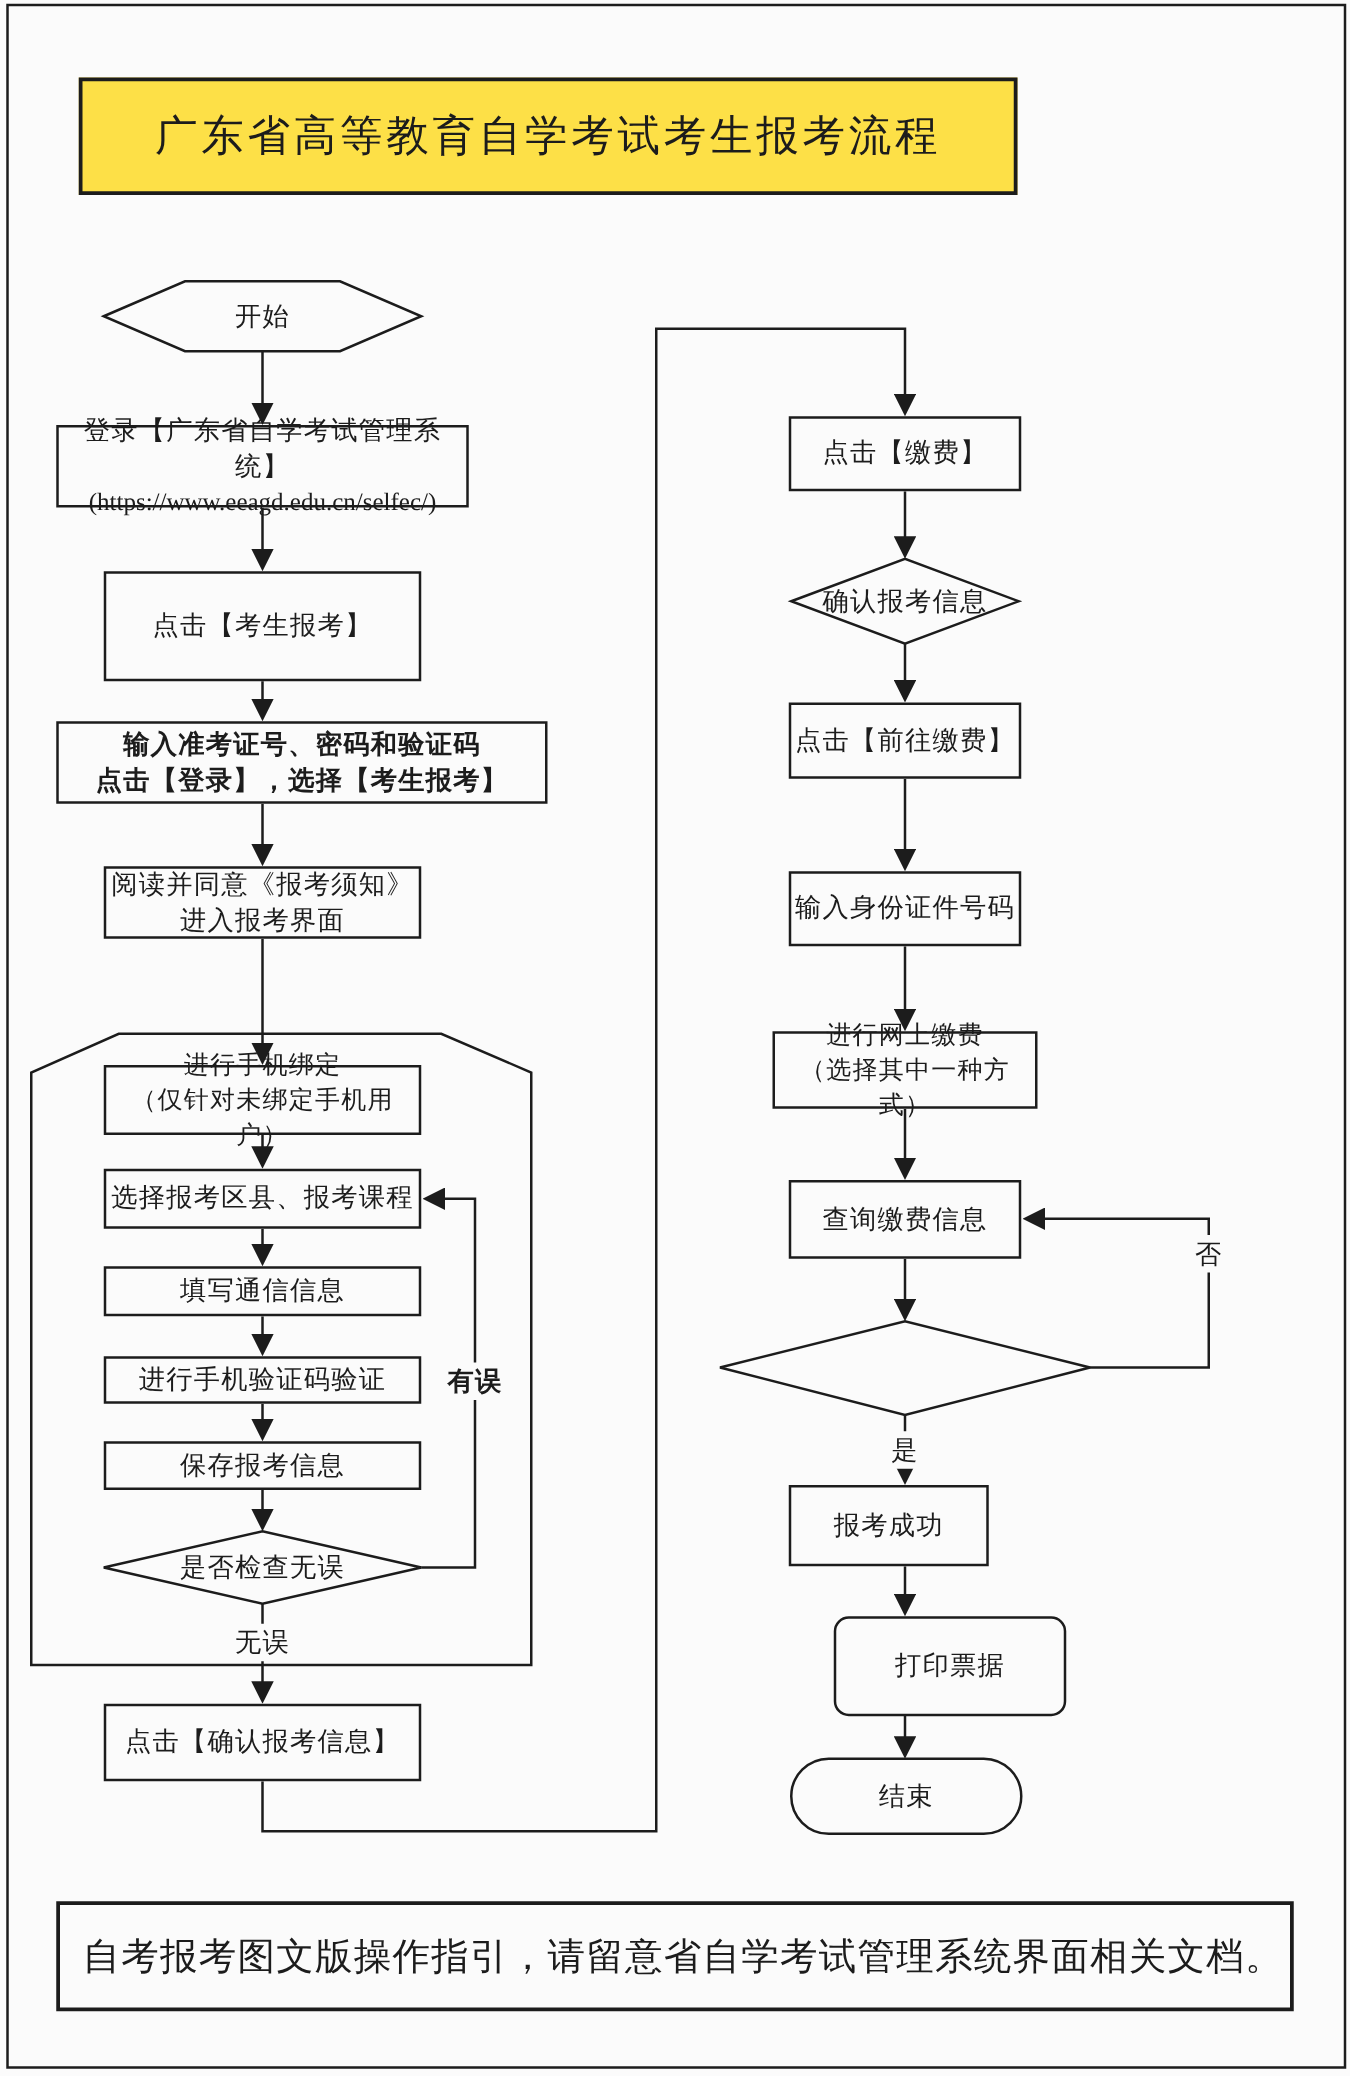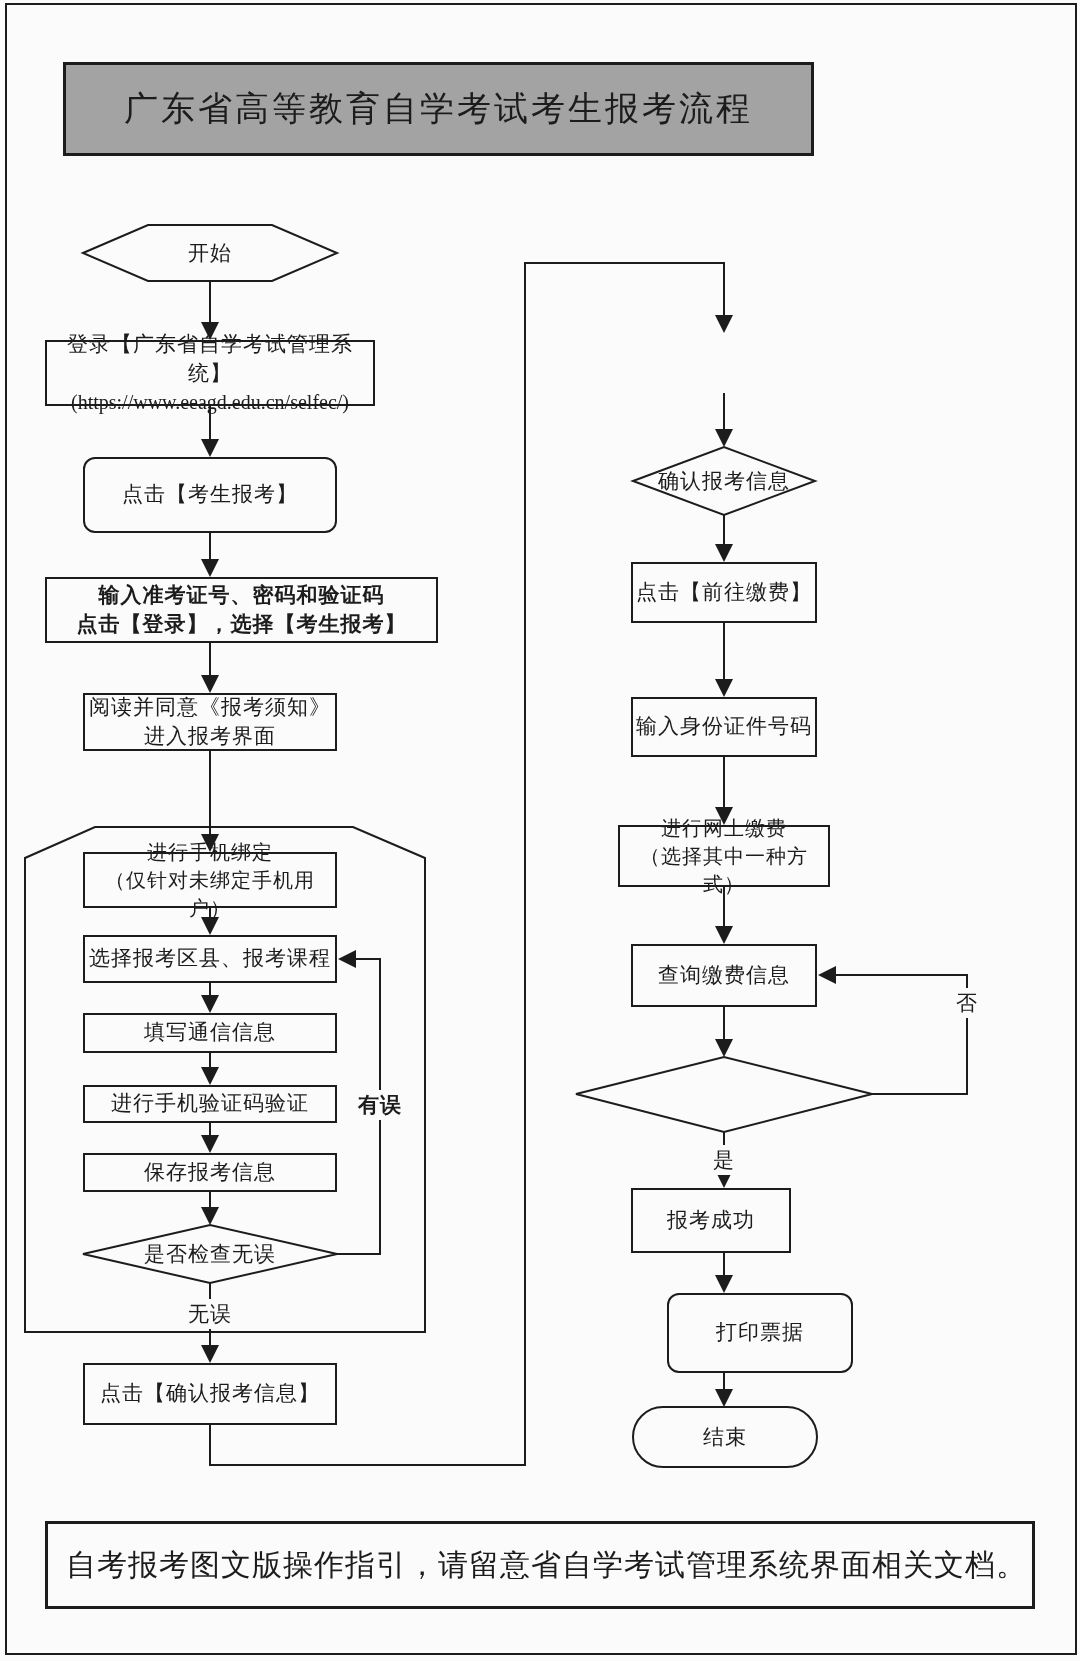--- a/index.html
+++ b/index.html
@@ -5,21 +5,21 @@
   html,body{margin:0;padding:0;background:#e8e8e8;}
   #canvas{
     position:relative;width:1080px;height:1661px;margin:0 auto;
     background:#fbfbfb;overflow:hidden;
     font-family:"Liberation Serif","DejaVu Serif",serif;
     color:#1c1c1c;
   }
   .page-border{position:absolute;left:5px;top:3px;width:1068px;height:1648px;border:2px solid #1c1c1c;}
   .titlebox{
     position:absolute;border:3px solid #1c1c1c;display:flex;align-items:center;justify-content:center;
-    font-size:34px;letter-spacing:3px;text-align:center;background:#a3a3a3;
+    font-size:34px;letter-spacing:3px;text-align:center;background:#fde047;
   }
   .footerbox{
     position:absolute;border:3px solid #1c1c1c;display:flex;align-items:center;
     font-size:30px;letter-spacing:1px;background:#fbfbfb;padding-left:18px;box-sizing:border-box;
   }
   .node{
     position:absolute;border:2px solid #1c1c1c;background:#fbfbfb;
     display:flex;flex-direction:column;align-items:center;justify-content:center;
     font-size:21px;line-height:1.4;text-align:center;letter-spacing:1px;box-sizing:border-box;
   }
@@ -100,21 +100,21 @@
   </div>
   <div class="shape-text" style="left:633px;top:1407px;width:184px;height:60px;">
     <span>结束</span>
   </div>
 
   <div class="node" style="left:45px;top:340px;width:330px;height:66px;">
     <span class="sub">登录【广东省自学考试管理系统】</span>
     <span class="sub url-line">(https://www.eeagd.edu.cn/selfec/)</span>
   </div>
 
-  <div class="node" style="left:83px;top:457px;width:254px;height:76px;border-radius:12px;">
+  <div class="node" style="left:83px;top:457px;width:254px;height:88px;">
     <span>点击【考生报考】</span>
   </div>
 
   <div class="node" style="left:45px;top:577px;width:393px;height:66px;font-weight:bold;">
     <span class="sub">输入准考证号、密码和验证码</span>
     <span class="sub">点击【登录】，选择【考生报考】</span>
   </div>
 
   <div class="node" style="left:83px;top:693px;width:254px;height:58px;">
     <span class="sub">阅读并同意《报考须知》</span>
@@ -143,20 +143,23 @@
   </div>
 
   <div class="shape-text" style="left:110px;top:1228px;width:200px;height:52px;">
     <span>是否检查无误</span>
   </div>
 
   <div class="node" style="left:83px;top:1363px;width:254px;height:62px;">
     <span>点击【确认报考信息】</span>
   </div>
 
+  <div class="node" style="left:631px;top:333px;width:186px;height:60px;">
+    <span>点击【缴费】</span>
+  </div>
 
   <div class="shape-text" style="left:624px;top:455px;width:200px;height:52px;">
     <span>确认报考信息</span>
   </div>
 
   <div class="node" style="left:631px;top:562px;width:186px;height:61px;">
     <span>点击【前往缴费】</span>
   </div>
 
   <div class="node" style="left:631px;top:697px;width:186px;height:60px;">

